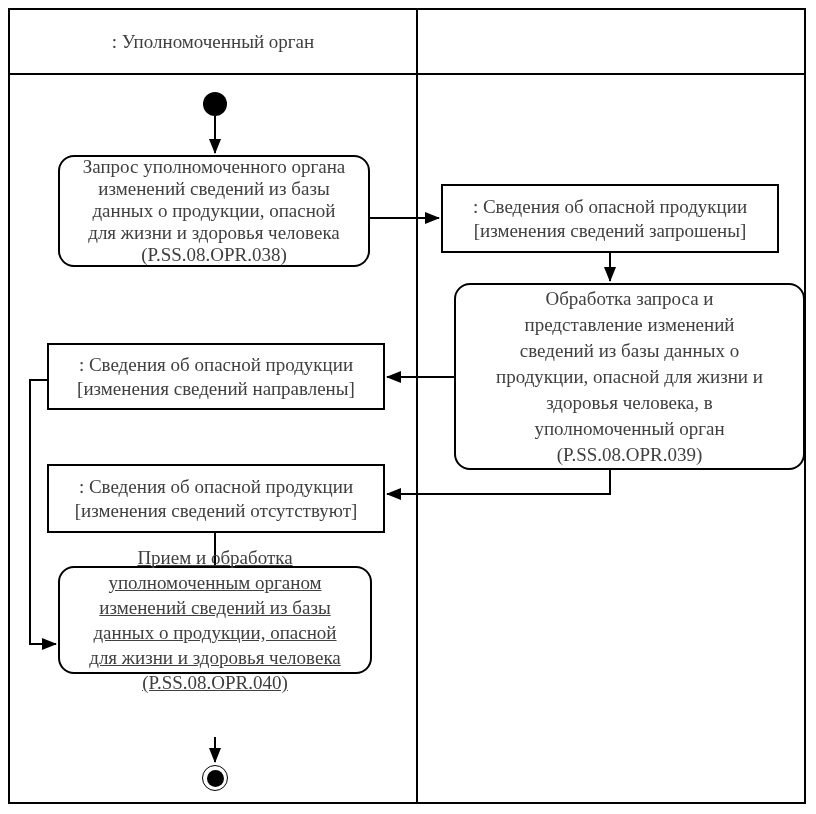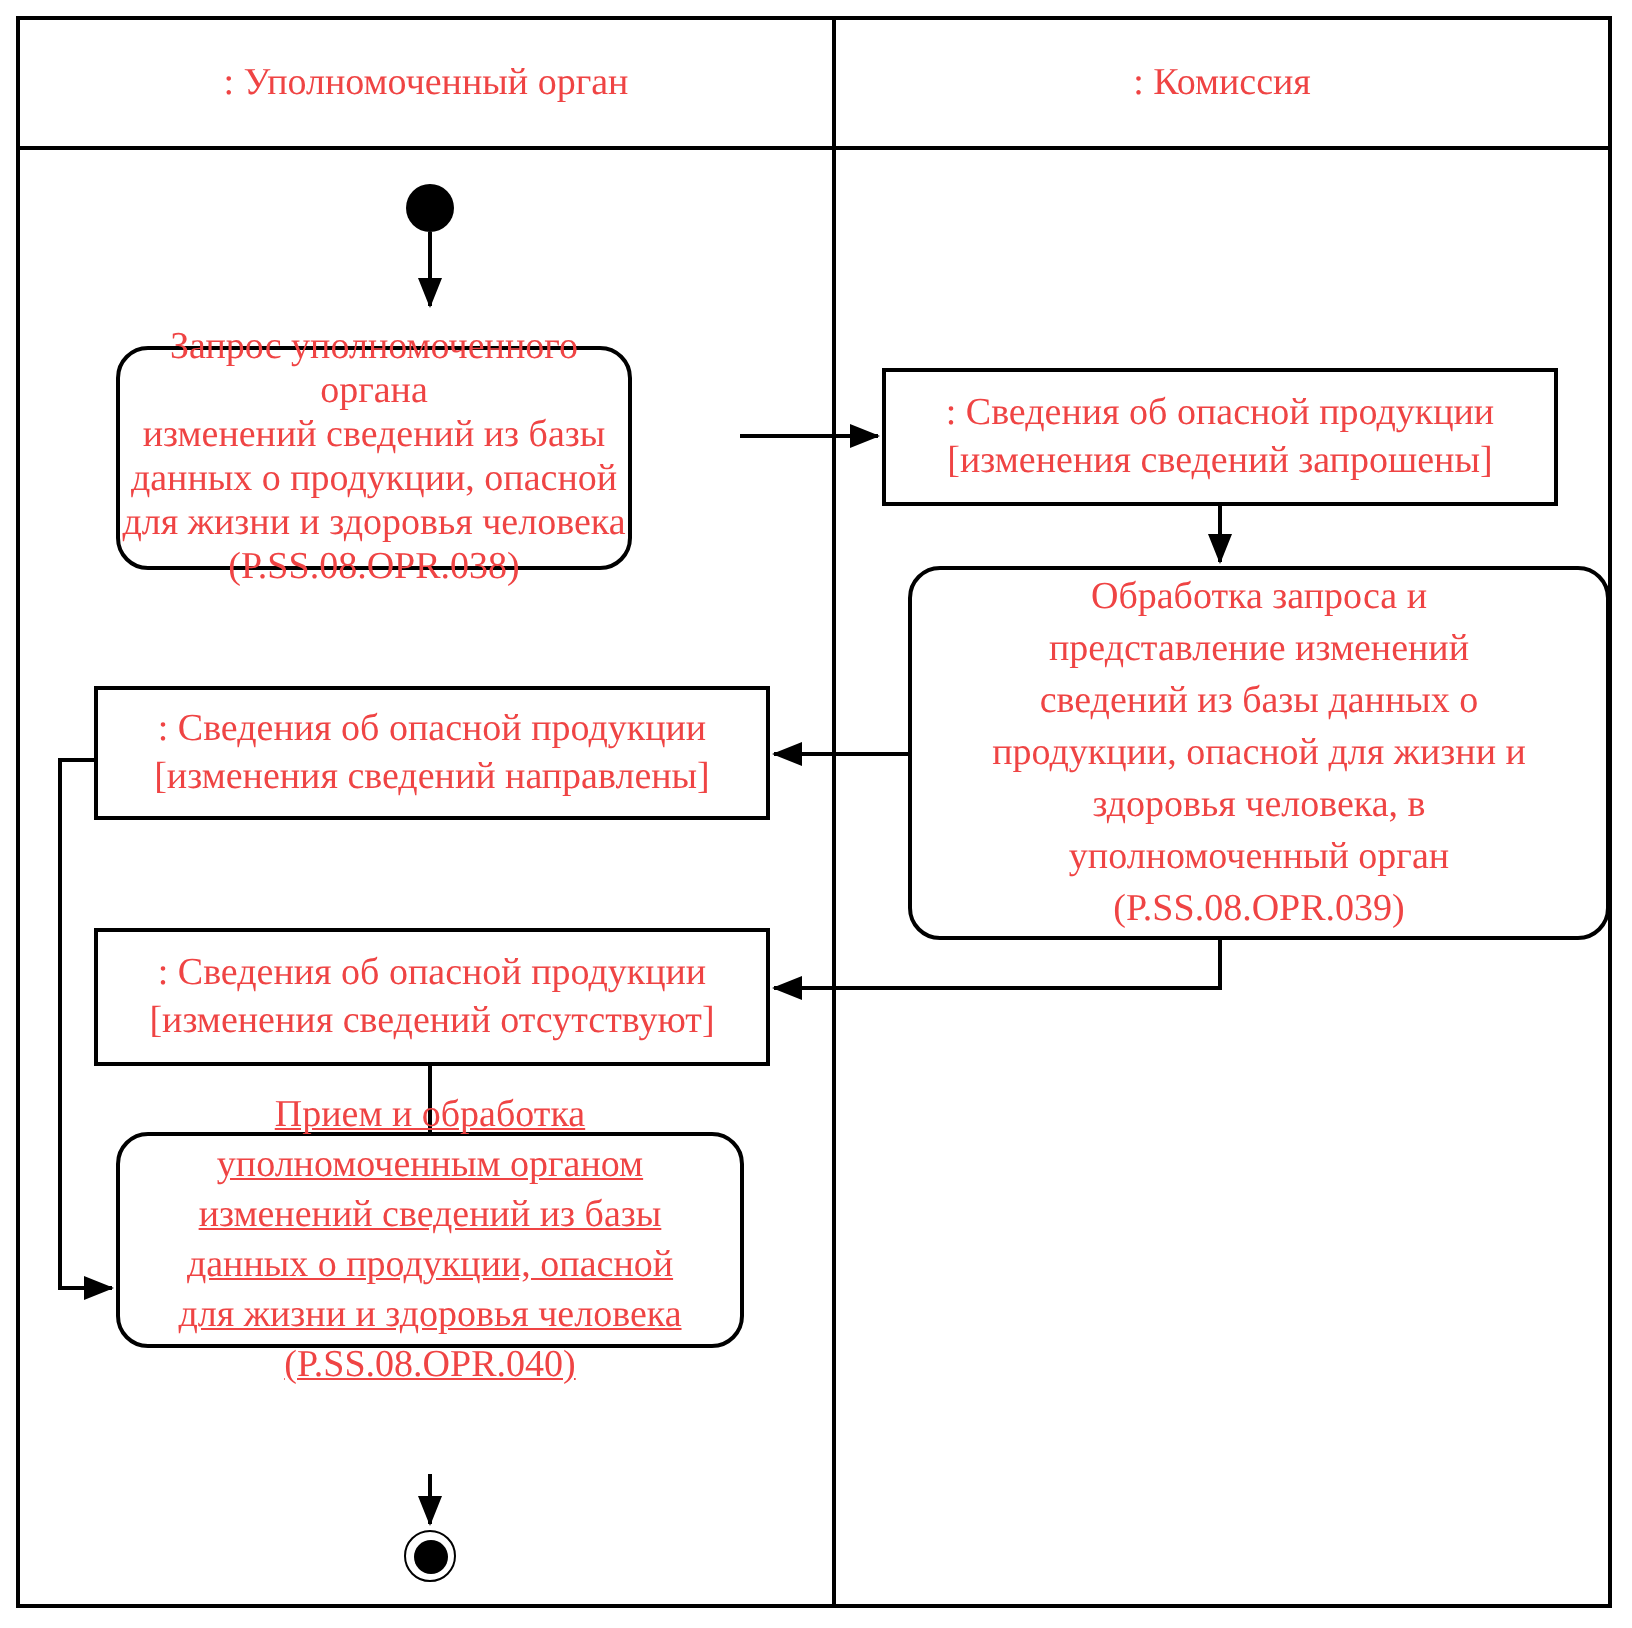--- a/index.html
+++ b/index.html
@@ -1,21 +1,21 @@
 <!DOCTYPE html>
 <html><head>
 <meta charset="utf-8">
 <style>
   html, body { margin: 0; padding: 0; background: #ffffff; }
   #stage {
     position: relative;
     width: 816px; height: 814px;
     background: #ffffff;
     font-family: "Liberation Serif", "DejaVu Serif", serif;
-    color: #ef4444;
+    color: #404040;
     overflow: hidden;
   }
   .frame {
     position: absolute; left: 8px; top: 8px;
     width: 794px; height: 792px;
     border: 2px solid #000000;
   }
   .lane-divider {
     position: absolute; left: 416px; top: 8px;
     width: 2px; height: 796px; background: #000000;
@@ -38,21 +38,21 @@
     background: #ffffff;
     display: flex; align-items: center; justify-content: center;
     text-align: center;
     white-space: pre-line;
     font-size: 19px;
     line-height: 24px;
     box-sizing: border-box;
   }
   .activity { border-radius: 16px; }
 
-  #activity-038 { left: 58px;  top: 155px; width: 258px; height: 112px; line-height: 22px; margin-top: 18px; }
+  #activity-038 { left: 58px;  top: 155px; width: 312px; height: 112px; line-height: 22px; }
   #object-requested { left: 441px; top: 184px; width: 338px; height: 69px; }
   #activity-039 { left: 454px; top: 283px; width: 351px; height: 187px; line-height: 26px; }
   #object-sent { left: 47px;  top: 343px; width: 338px; height: 67px; }
   #object-absent { left: 47px;  top: 464px; width: 338px; height: 69px; }
   #activity-040 { left: 58px;  top: 566px; width: 314px; height: 108px; line-height: 25px; text-decoration: underline; }
 
   .initial-node {
     position: absolute; left: 203px; top: 92px;
     width: 24px; height: 24px; border-radius: 50%;
     background: #000000;
@@ -73,21 +73,20 @@
 </head>
 <body>
 
 <div id="stage">
 
   <div class="frame"></div>
   <div class="lane-divider"></div>
   <div class="header-line"></div>
 
   <div class="lane-header lane1">: Уполномоченный орган</div>
-  <div class="lane-header lane2">: Комиссия</div>
 
   <svg class="wires" width="816" height="814" viewBox="0 0 816 814">
     <defs>
       <marker id="arrow" markerUnits="userSpaceOnUse" markerWidth="15" markerHeight="12" refX="14" refY="6" orient="auto">
         <path d="M0,0 L15,6 L0,12 Z" fill="#000000"></path>
       </marker>
     </defs>
     <path d="M215,116 V153" stroke="#000000" stroke-width="2" fill="none" marker-end="url(#arrow)"></path>
     <path d="M370,218 H439" stroke="#000000" stroke-width="2" fill="none" marker-end="url(#arrow)"></path>
     <path d="M610,253 V281" stroke="#000000" stroke-width="2" fill="none" marker-end="url(#arrow)"></path>

